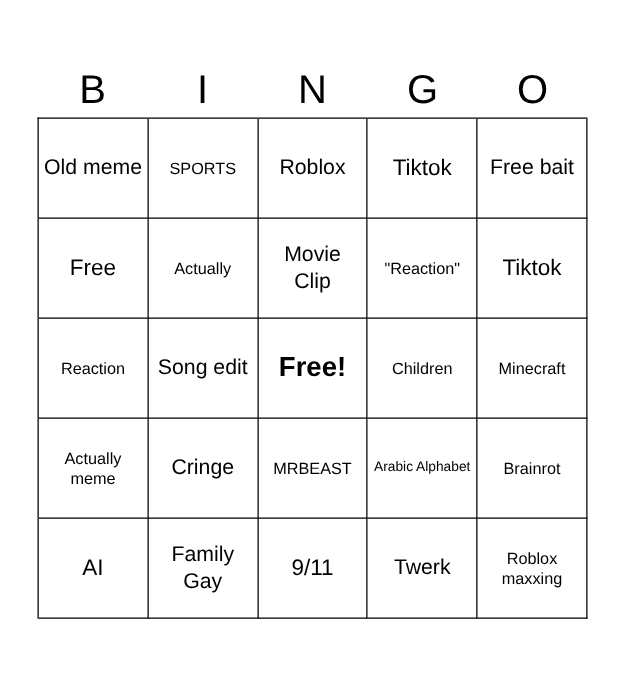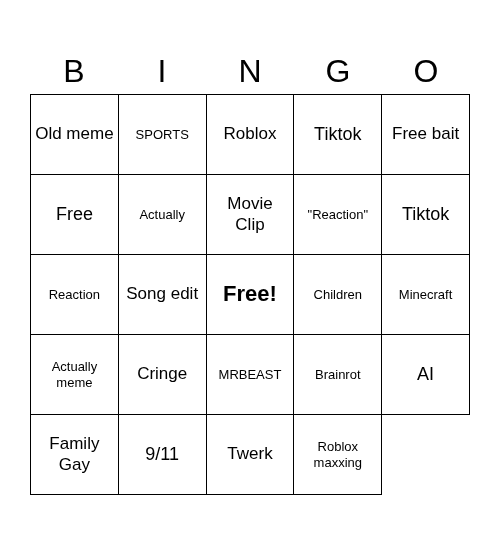--- a/index.html
+++ b/index.html
@@ -141,20 +141,23 @@
       <div class="bingo-cell">
         <span class="cell-small">Actually meme</span>
       </div>
       <div class="bingo-cell">
         <span class="cell-medium">Cringe</span>
       </div>
       <div class="bingo-cell">
         <span class="cell-small">MRBEAST</span>
       </div>
       <div class="bingo-cell">
+        <span class="cell-xsmall">Arabic Alphabet</span>
+      </div>
+      <div class="bingo-cell">
         <span class="cell-small">Brainrot</span>
       </div>
       <div class="bingo-cell">
         <span class="cell-large">AI</span>
       </div>
       <div class="bingo-cell">
         <span class="cell-medium">Family Gay</span>
       </div>
       <div class="bingo-cell">
         <span class="cell-large">9/11</span>

